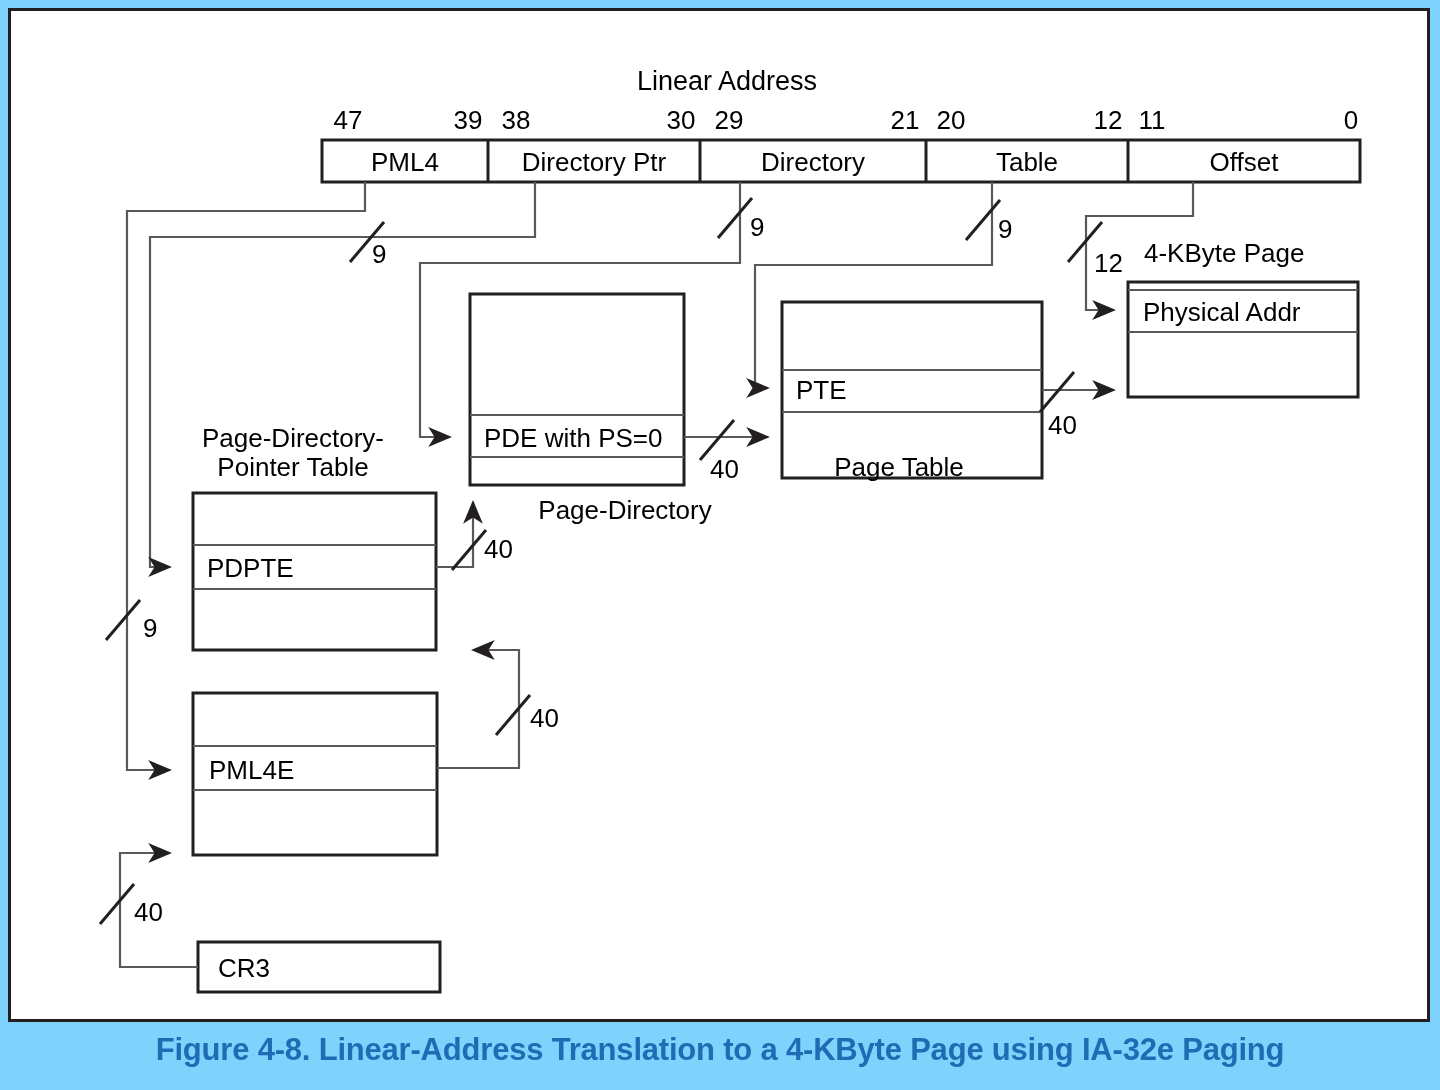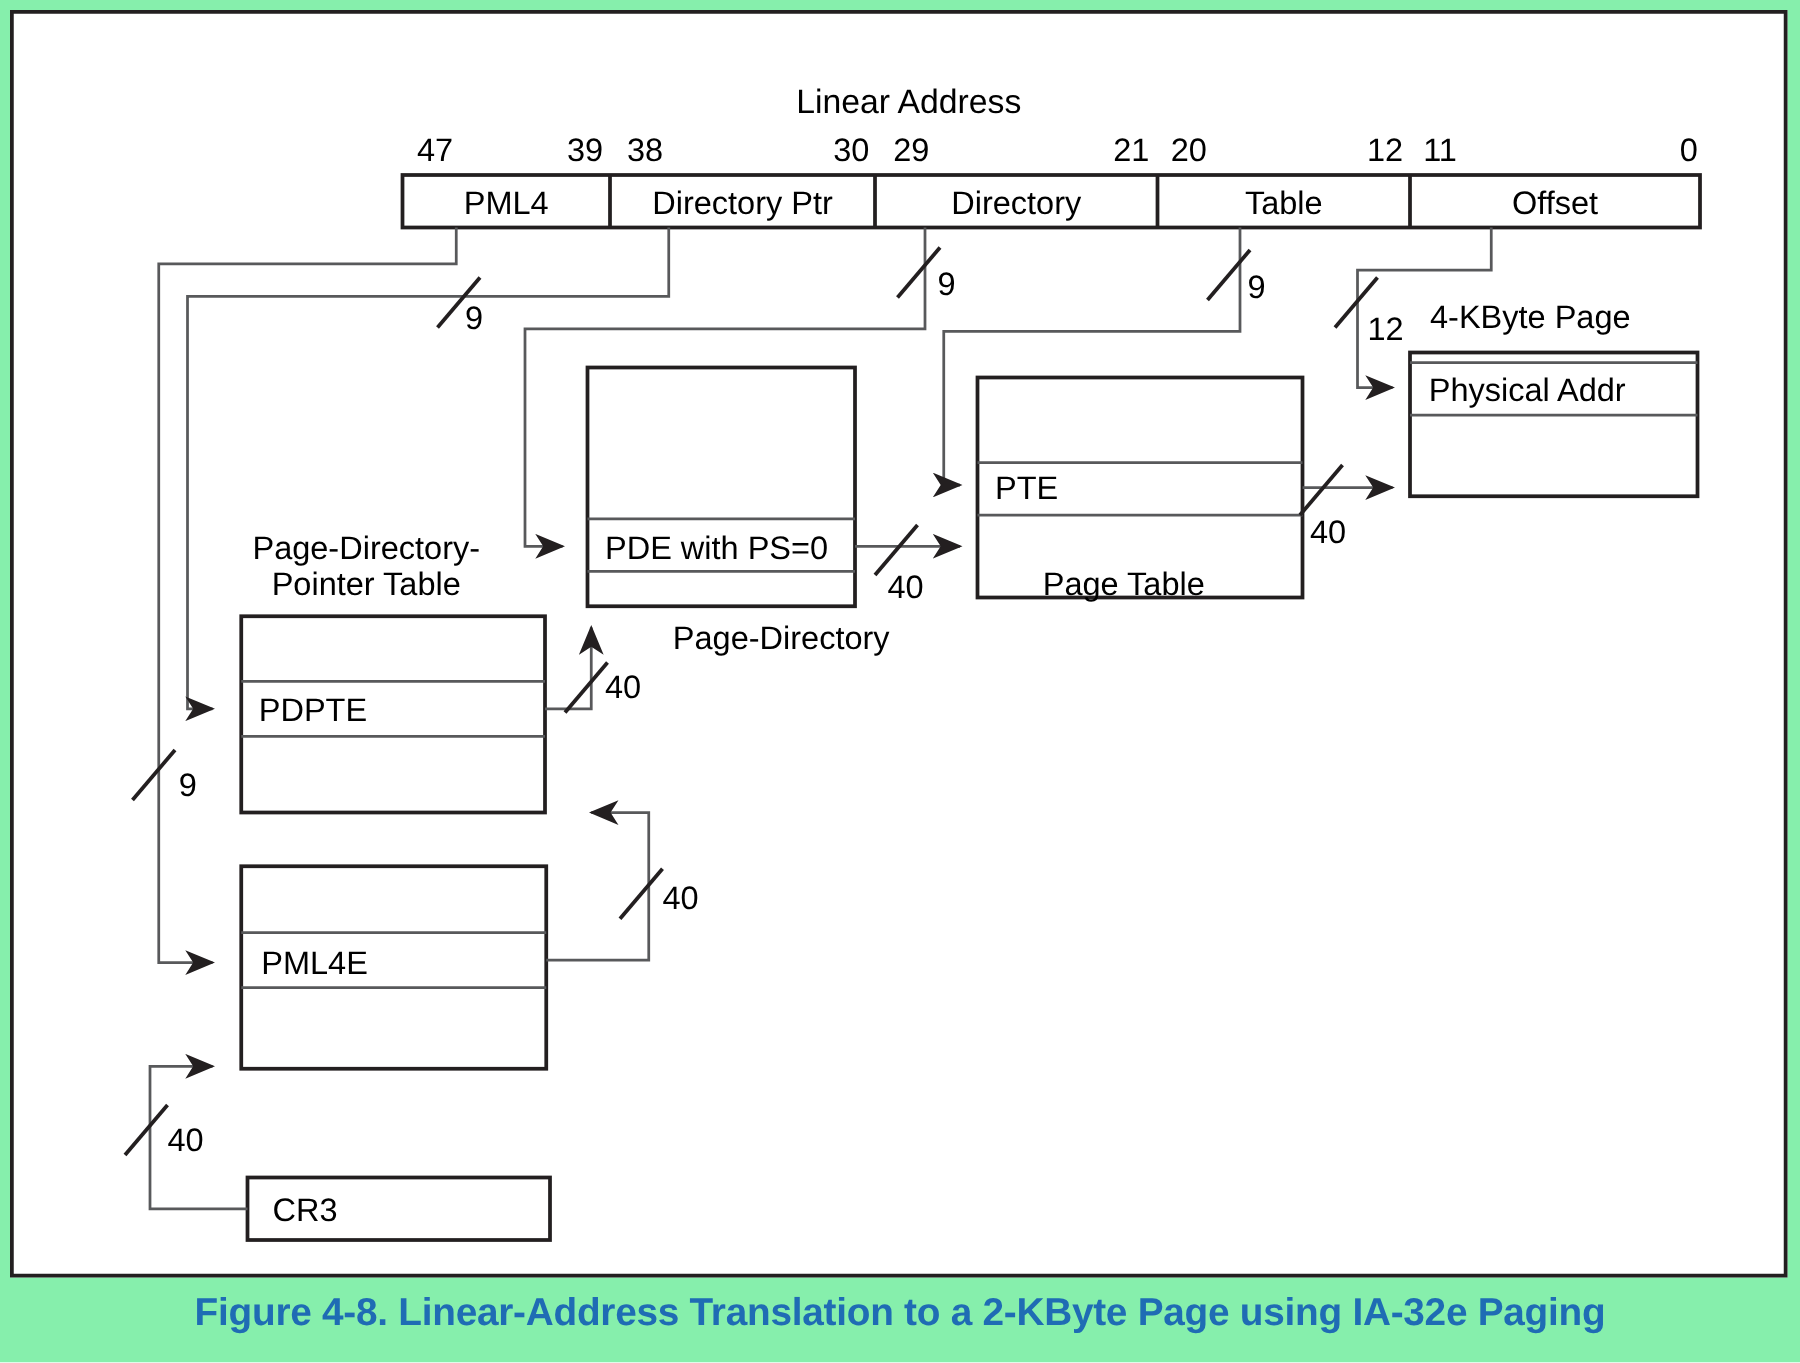--- a/index.html
+++ b/index.html
@@ -7,21 +7,21 @@
     padding: 0;
     background: #ffffff;
   }
   body {
     font-family: "Liberation Sans", sans-serif;
   }
   #page {
     position: relative;
     width: 1440px;
     height: 1090px;
-    background: #86efac;
+    background: #7dd3fc;
     overflow: hidden;
   }
   #figure-frame {
     position: absolute;
     left: 8px;
     top: 8px;
     width: 1422px;
     height: 1014px;
     border: 3px solid #231f20;
     box-sizing: border-box;
@@ -175,16 +175,16 @@
     <rect class="boxfill stroke-main" x="198" y="942" width="242" height="50"></rect>
     <text class="t-box start" x="218" y="977">CR3</text>
 
     <path class="stroke-wire" d="M 198 967 L 120 967 L 120 853 L 170 853" marker-end="url(#ah)"></path>
     <line class="stroke-slash" x1="100" y1="924" x2="134" y2="884"></line>
     <text class="t-num start" x="134" y="921">40</text>
 
   </svg>
 
   <div class="cap-wrap">
-    <span id="figure-caption">Figure 4-8.  Linear-Address Translation to a 2-KByte Page using IA-32e Paging</span>
+    <span id="figure-caption">Figure 4-8.  Linear-Address Translation to a 4-KByte Page using IA-32e Paging</span>
   </div>
 
 </div>
 
 </body></html>

